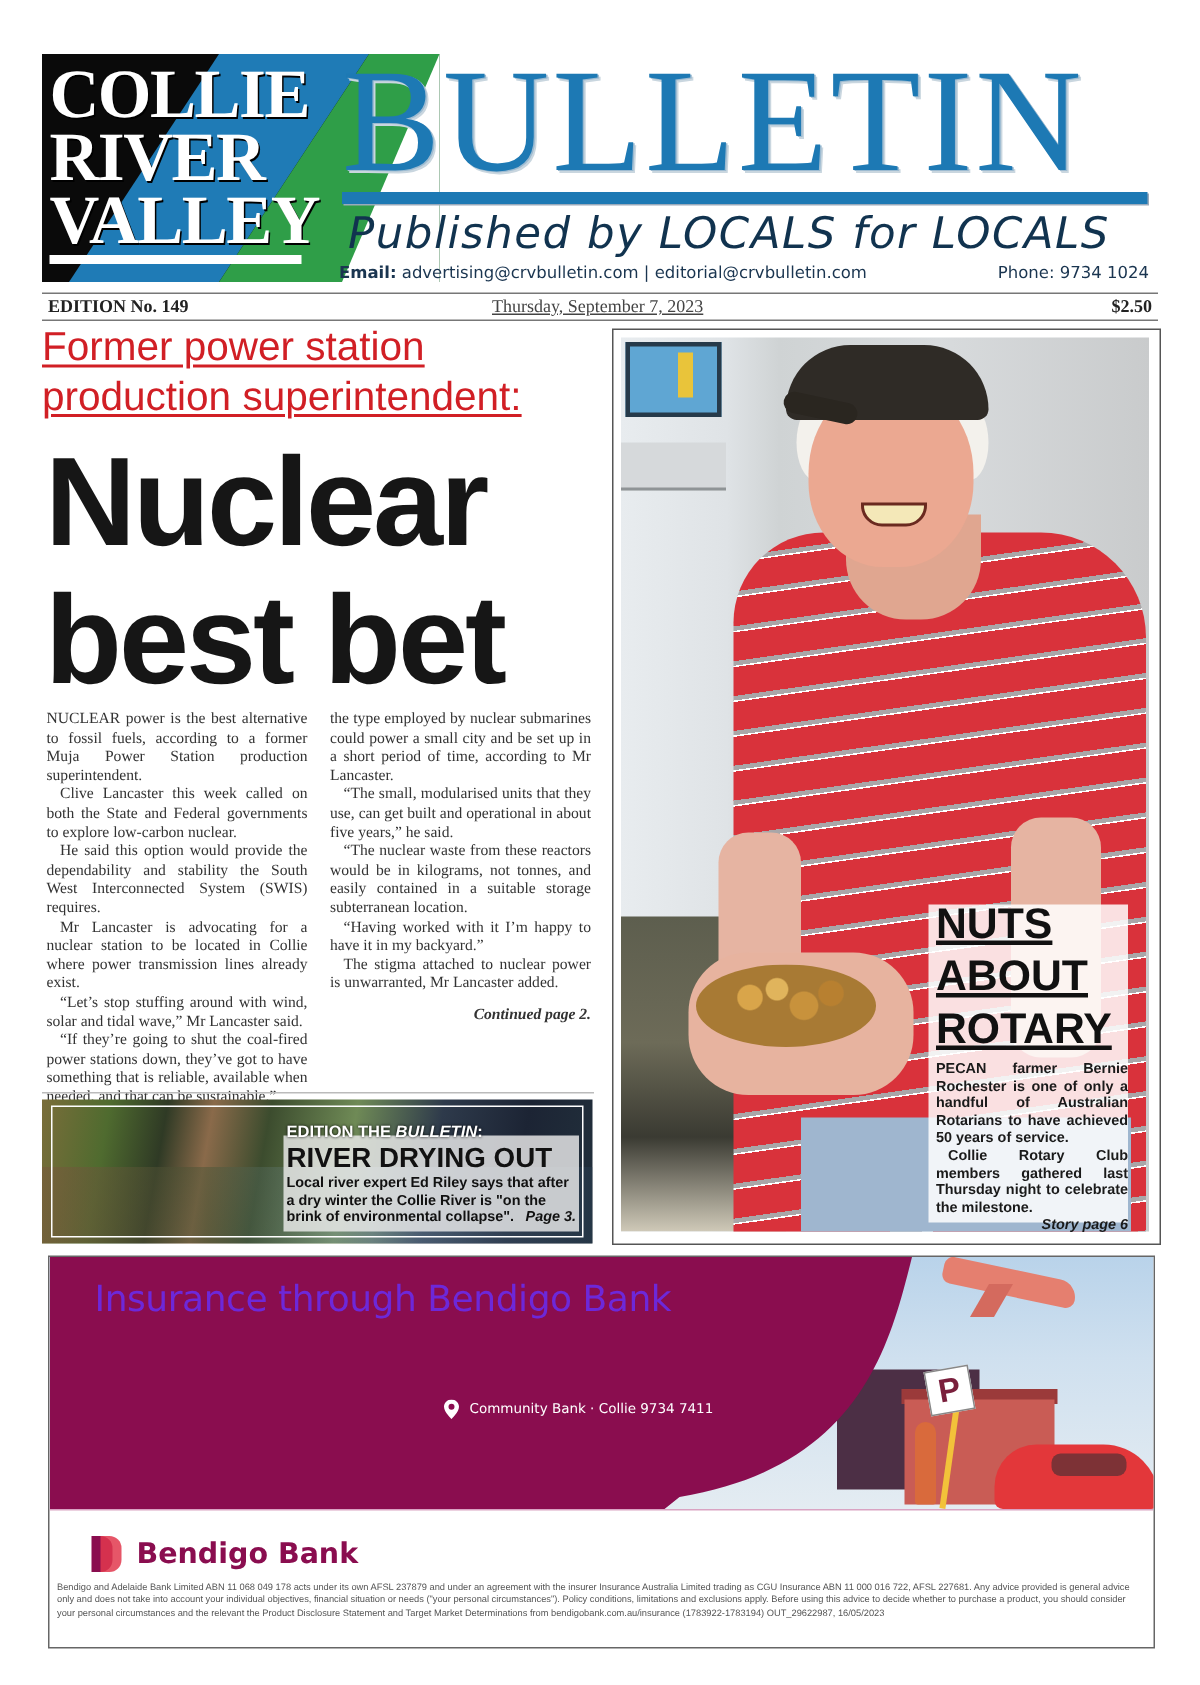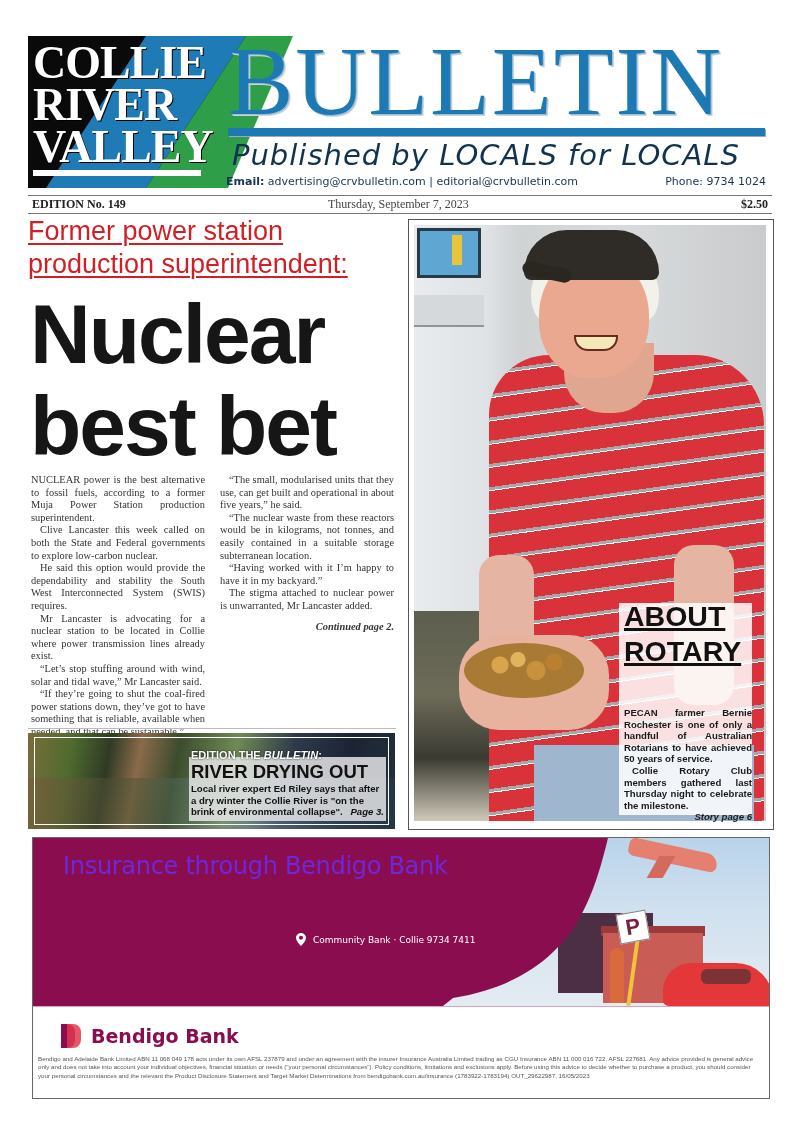--- a/index.html
+++ b/index.html
@@ -22,21 +22,21 @@
   .mast-rule { position: absolute; left: 228px; top: 128px; width: 537px; height: 8px; background: #1d79b4; box-shadow: 1px 1px 0 #9aaabb; }
   .mast-tagline { position: absolute; left: 232px; top: 138px; font-family: "DejaVu Sans", sans-serif; font-style: italic; font-size: 29px;
     color: #11334f; letter-spacing: 1px; }
   .mast-contact { position: absolute; left: 226px; top: 175px; width: 540px; font-family: "DejaVu Sans", sans-serif; font-size: 11px; color: #1a3550; }
   .mast-contact .phone { position: absolute; right: 0; top: 0; }
   .mast-contact b { font-weight: bold; }
 
   .edition-bar { position: absolute; left: 28px; top: 195px; width: 744px; height: 17px; border-top: 1.5px solid #777; border-bottom: 1.5px solid #777; }
   .edition-bar span { position: absolute; top: 1px; font-size: 12px; font-family: "Liberation Serif", serif; }
   .edition-bar .ed { left: 4px; font-weight: bold; }
-  .edition-bar .date { left: 300px; color: #444; }
+  .edition-bar .date { left: 300px; color: #444; text-decoration: underline; }
   .edition-bar .price { right: 4px; font-weight: bold; }
 
   
   .kicker { position: absolute; left: 28px; top: 215px; width: 380px; font-family: "Liberation Sans", sans-serif; font-size: 27px; line-height: 33px;
     color: #d11f25; text-decoration: underline; text-decoration-thickness: 2px; text-underline-offset: 3px; }
   .headline { position: absolute; left: 30px; top: 288px; width: 380px; font-family: "Liberation Sans", sans-serif; font-weight: bold;
     font-size: 84px; line-height: 92px; color: #161616; letter-spacing: -2px; }
 
   .body-cols { position: absolute; left: 31px; top: 474px; width: 363px; display: flex; gap: 15px; }
   .body-col { width: 174px; font-family: "Liberation Serif", serif; font-size: 10.4px; line-height: 12.6px; color: #333; text-align: justify; hyphens: auto; }
@@ -169,20 +169,21 @@
   <div class="body-col">
     <p class="first">NUCLEAR power is the best alternative to fossil fuels, according to a former Muja Power Station production superintendent.</p>
     <p>Clive Lancaster this week called on both the State and Federal governments to explore low-carbon nuclear.</p>
     <p>He said this option would provide the dependability and stability the South West Interconnected System (SWIS) requires.</p>
     <p>Mr Lancaster is advocating for a nuclear station to be located in Collie where power transmission lines already exist.</p>
     <p>“Let’s stop stuffing around with wind, solar and tidal wave,” Mr Lancaster said.</p>
     <p>“If they’re going to shut the coal-fired power stations down, they’ve got to have something that is reliable, available when needed, and that can be sustainable.”</p>
     <p>Modularised nuclear power plants of</p>
   </div>
   <div class="body-col">
+    <p class="first">the type employed by nuclear submarines could power a small city and be set up in a short period of time, according to Mr Lancaster.</p>
     <p>“The small, modularised units that they use, can get built and operational in about five years,” he said.</p>
     <p>“The nuclear waste from these reactors would be in kilograms, not tonnes, and easily contained in a suitable storage subterranean location.</p>
     <p>“Having worked with it I’m happy to have it in my backyard.”</p>
     <p>The stigma attached to nuclear power is unwarranted, Mr Lancaster added.</p>
     <p class="continued">Continued page 2.</p>
   </div>
 </div>
 <div class="story-rule"></div>
 
 <div class="teaser">
@@ -215,20 +216,21 @@
     <div class="cap"></div>
     <div class="cap-brim"></div>
     <div class="jeans"></div>
     <div class="hands"></div>
     <div class="nuts"></div>
   </div>
 </div>
 
 <div class="nuts-panel"></div>
 <div class="nuts-head">
+  <div>NUTS</div>
   <div>ABOUT</div>
   <div>ROTARY</div>
 </div>
 <div class="nuts-text">
   <p>PECAN farmer Bernie Rochester is one of only a handful of Australian Rotarians to have achieved 50 years of service.</p>
   <p><span>Collie Rotary Club members gathered last Thursday night to celebrate the milestone.</span> <span class="story">Story page 6</span></p>
 </div>
 
 <div class="ad">
   <div class="ad-art"></div>

